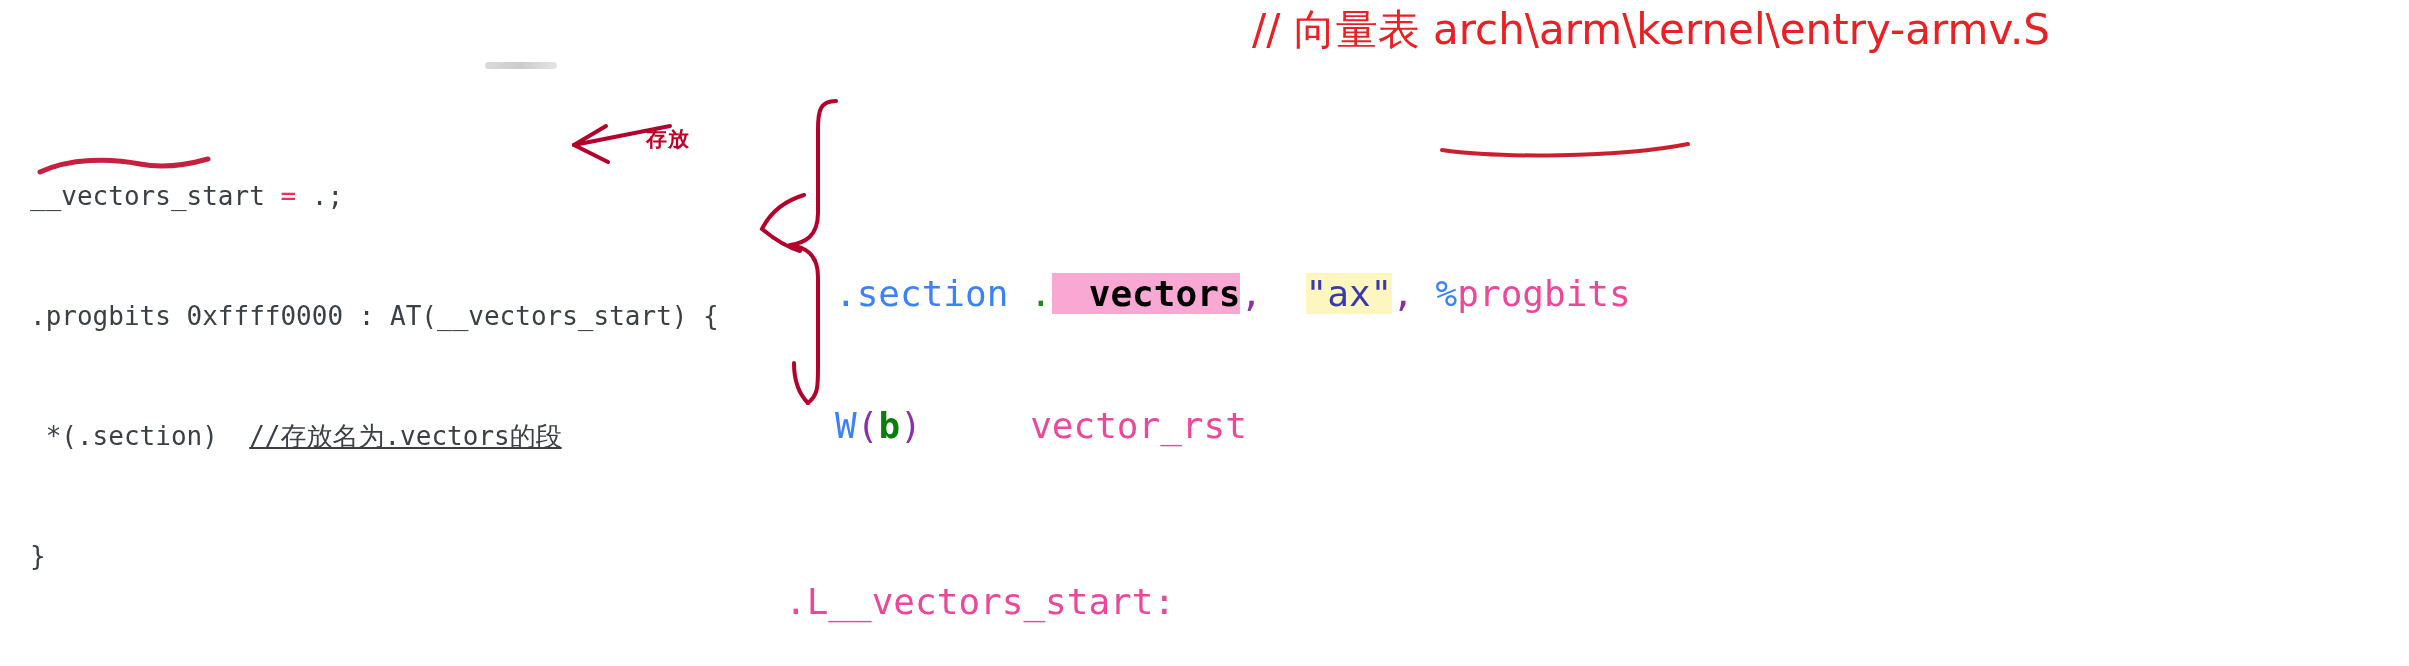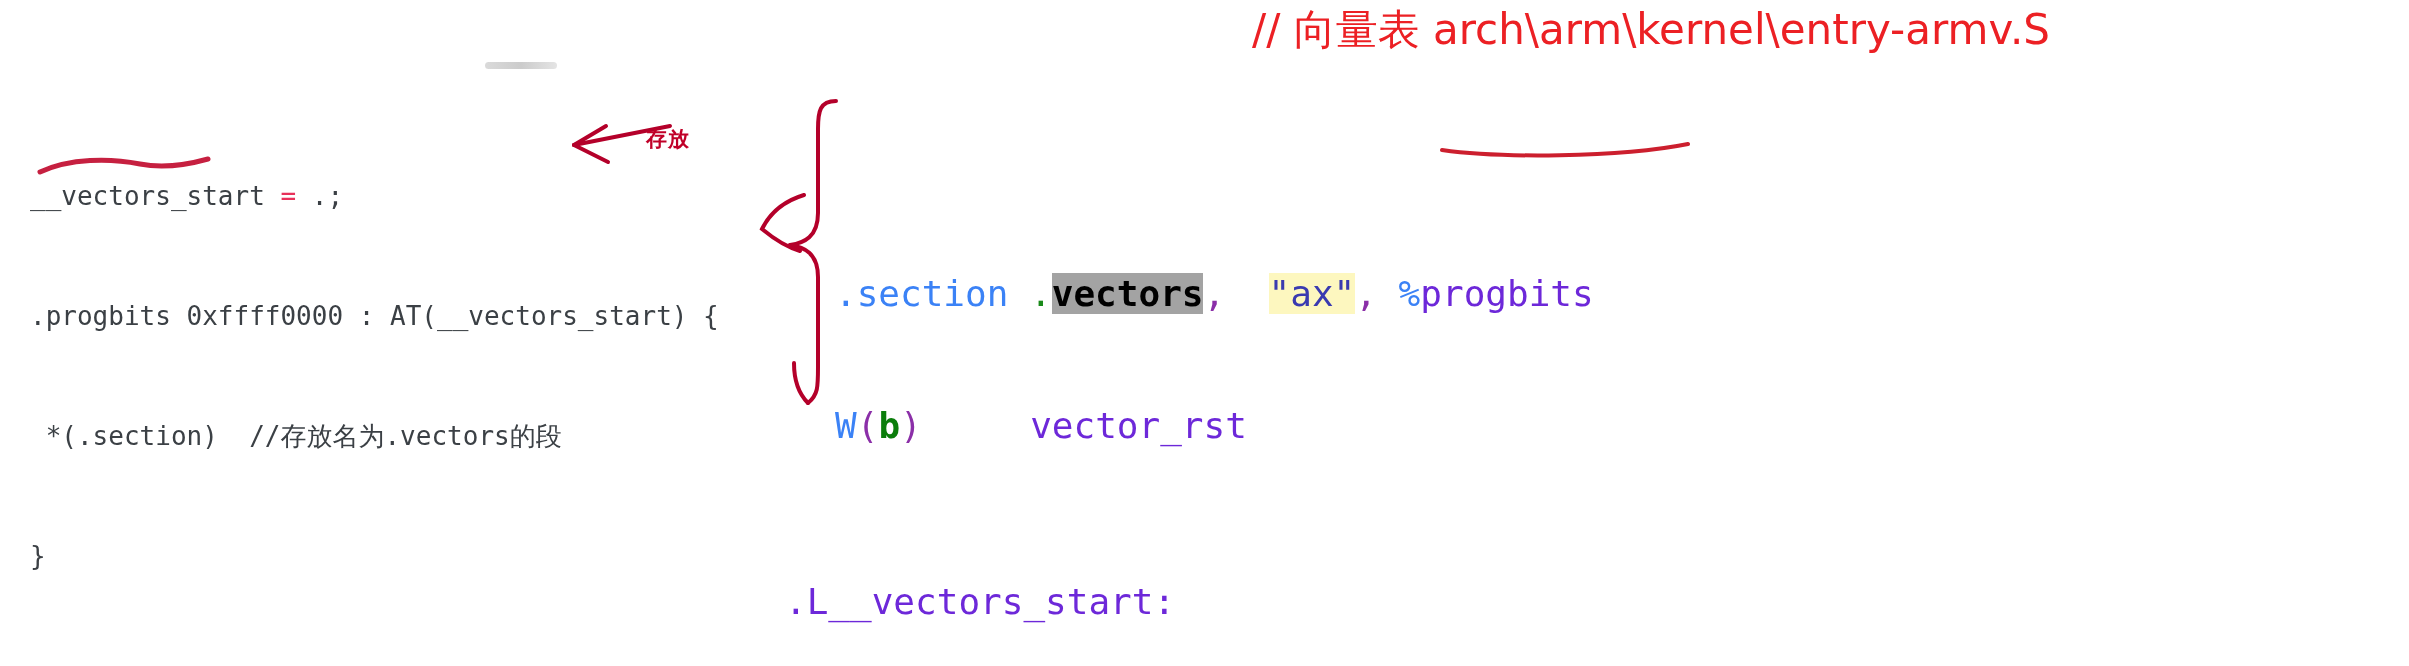--- a/index.html
+++ b/index.html
@@ -18,21 +18,21 @@
     position:absolute; left:30px; top:95px;
     font-family:"DejaVu Sans Mono", monospace;
     font-size:26px;
     line-height:38px;
     color:#3b4045;
     white-space:pre;
     letter-spacing:0px;
   }
   #left-code .ln { display:block; height:38px; white-space:pre;margin-top:6px; }
   #left-code .op { color:#e8315a; }
-  #left-code .cmt { color:#3b4045; }
+  #left-code .cmt { color:#3b4045;text-decoration:underline; }
 
   
   #smudge {
     position:absolute; left:485px; top:62px;
     width:72px; height:7px;
     background:linear-gradient(to right,#d8d8d8,#c9c9c9,#e3e3e3);
     border-radius:4px;
     opacity:.95;
   }
 
@@ -69,23 +69,23 @@
     font-size:36px;
     line-height:44px;
     white-space:pre;
     color:#1c1c3c;
   }
   #asm-code .ln { display:block; height:44px; white-space:pre; }
   .dir   { color:#3b82f6; }            
   .paren { color:#8b2fa8; }            
   .comma { color:#8b2fa8; }            
   .mnem  { color:#0b7d0b; font-weight:bold; }  
-  .sym   { color:#6d28d9; }
+  .sym   { color:#ec4899; }
   .str   { color:#3a3ab0; background:#fdf7bf; }  
-  .hl    { background:#a3a3a3; color:#000000; font-weight:bold; }
+  .hl    { background:#f9a8d4; color:#000000; font-weight:bold;padding-left:37px; }
   .dot   { color:#1a8a1a; }
 
   
   #sec-underline { position:absolute; left:1438px; top:136px; }
 </style>
 </head>
 <body>
 
 <div id="stage">
 

